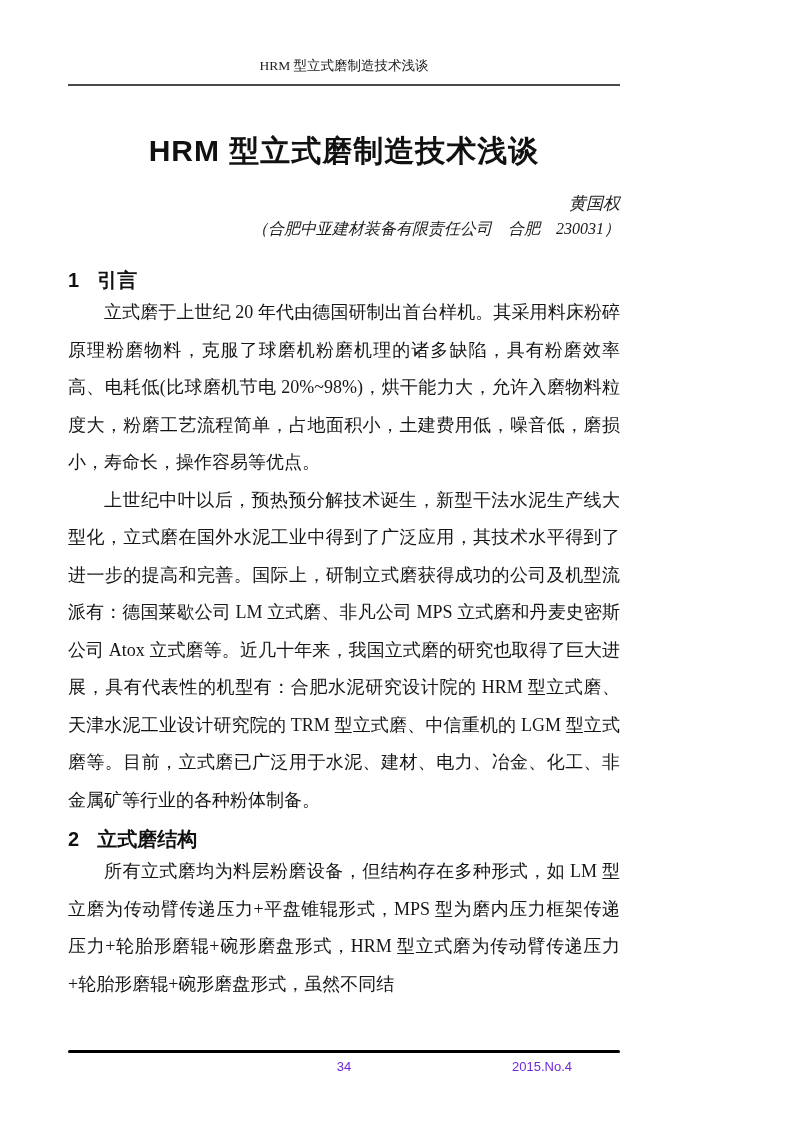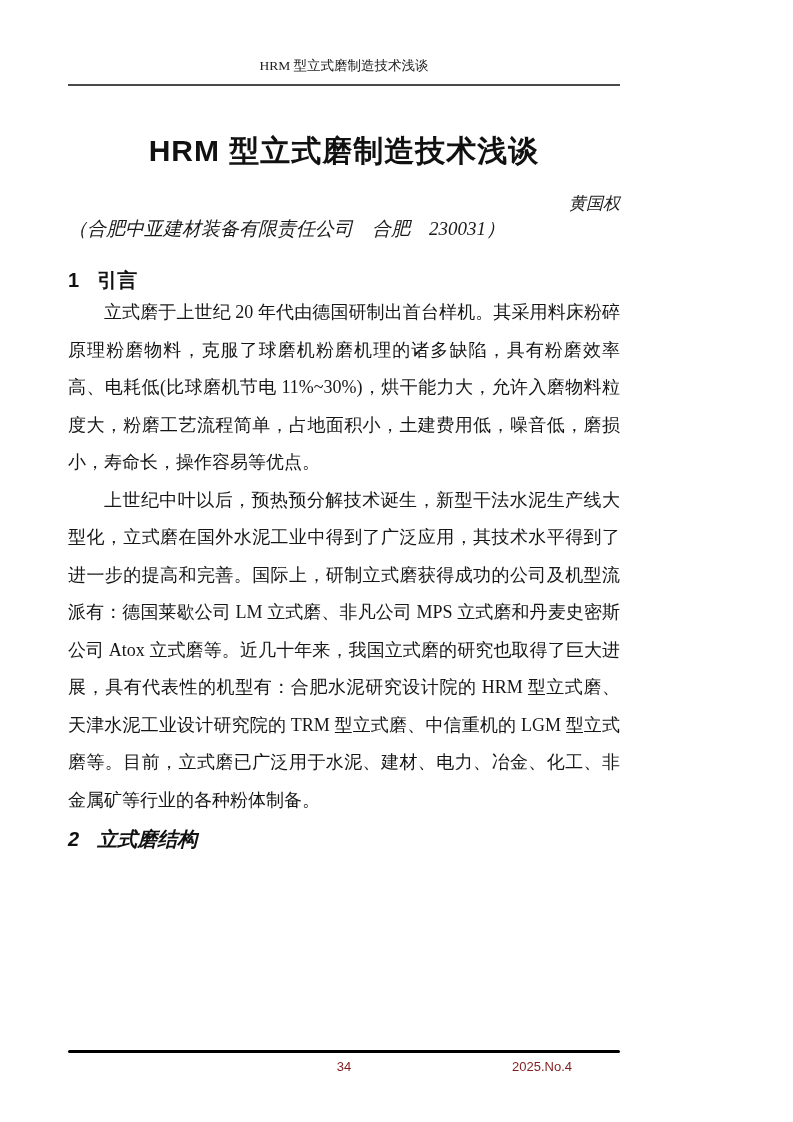--- a/index.html
+++ b/index.html
@@ -35,36 +35,36 @@
     color: #111;
   }
   .author {
     margin-top: 20px;
     text-align: right;
     font-size: 17px;
     line-height: 24px;
     font-style: italic;
   }
   .affiliation {
-    text-align: left;
-    font-size: 19px;
+    text-align: right;
+    font-size: 16px;
     line-height: 26px;
     font-style: italic;
   }
   
   .section-heading {
     margin-top: 24px;
     font-family: "Liberation Sans", "DejaVu Sans", sans-serif;
     font-weight: 700;
     font-size: 20px;
     line-height: 28px;
     color: #111;
   }
   .section-heading .sec-label { margin-left: 18px; }
-  .section-heading.second { margin-top: 6px; font-style: italic; }
+  .section-heading.second { margin-top: 6px; }
   .body-para {
     font-size: 18px;
     line-height: 37.5px;
     text-align: justify;
     text-justify: inter-ideograph;
     text-indent: 2em;
     color: #161616;
   }
   
   .footer-rule {
@@ -78,21 +78,21 @@
   }
   .footer-row {
     position: absolute;
     left: 68px;
     right: 67px;
     top: 1057px;
     height: 20px;
     font-family: "Liberation Sans", "DejaVu Sans", sans-serif;
     font-size: 13px;
     line-height: 20px;
-    color: #7f1d1d;
+    color: #6d28d9;
   }
   .page-number {
     position: absolute;
     left: 0; right: 0;
     text-align: center;
   }
   .issue-number {
     position: absolute;
     right: 48px;
     top: 0;
@@ -106,28 +106,29 @@
   <div class="running-header">HRM 型立式磨制造技术浅谈</div>
 
   <h1 class="article-title">HRM 型立式磨制造技术浅谈</h1>
 
   <div class="author">黄国权</div>
 
   <div class="affiliation">（合肥中亚建材装备有限责任公司　合肥　230031）</div>
 
   <h2 class="section-heading"><span class="sec-num">1</span><span class="sec-label">引言</span></h2>
 
-  <p class="body-para">立式磨于上世纪 20 年代由德国研制出首台样机。其采用料床粉碎原理粉磨物料，克服了球磨机粉磨机理的诸多缺陷，具有粉磨效率高、电耗低(比球磨机节电 11%~30%)，烘干能力大，允许入磨物料粒度大，粉磨工艺流程简单，占地面积小，土建费用低，噪音低，磨损小，寿命长，操作容易等优点。</p>
+  <p class="body-para">立式磨于上世纪 20 年代由德国研制出首台样机。其采用料床粉碎原理粉磨物料，克服了球磨机粉磨机理的诸多缺陷，具有粉磨效率高、电耗低(比球磨机节电 20%~98%)，烘干能力大，允许入磨物料粒度大，粉磨工艺流程简单，占地面积小，土建费用低，噪音低，磨损小，寿命长，操作容易等优点。</p>
 
   <p class="body-para">上世纪中叶以后，预热预分解技术诞生，新型干法水泥生产线大型化，立式磨在国外水泥工业中得到了广泛应用，其技术水平得到了进一步的提高和完善。国际上，研制立式磨获得成功的公司及机型流派有：德国莱歇公司 LM 立式磨、非凡公司 MPS 立式磨和丹麦史密斯公司 Atox 立式磨等。近几十年来，我国立式磨的研究也取得了巨大进展，具有代表性的机型有：合肥水泥研究设计院的 HRM 型立式磨、天津水泥工业设计研究院的 TRM 型立式磨、中信重机的 LGM 型立式磨等。目前，立式磨已广泛用于水泥、建材、电力、冶金、化工、非金属矿等行业的各种粉体制备。</p>
 
 
   <h2 class="section-heading second"><span class="sec-num">2</span><span class="sec-label">立式磨结构</span></h2>
 
+  <p class="body-para">所有立式磨均为料层粉磨设备，但结构存在多种形式，如 LM 型立磨为传动臂传递压力+平盘锥辊形式，MPS 型为磨内压力框架传递压力+轮胎形磨辊+碗形磨盘形式，HRM 型立式磨为传动臂传递压力+轮胎形磨辊+碗形磨盘形式，虽然不同结</p>
 
   <div class="footer-rule"></div>
 
   <div class="footer-row">
     <span class="page-number">34</span>
-    <span class="issue-number">2025.No.4</span>
+    <span class="issue-number">2015.No.4</span>
   </div>
 
 </div>
 
 </body></html>

